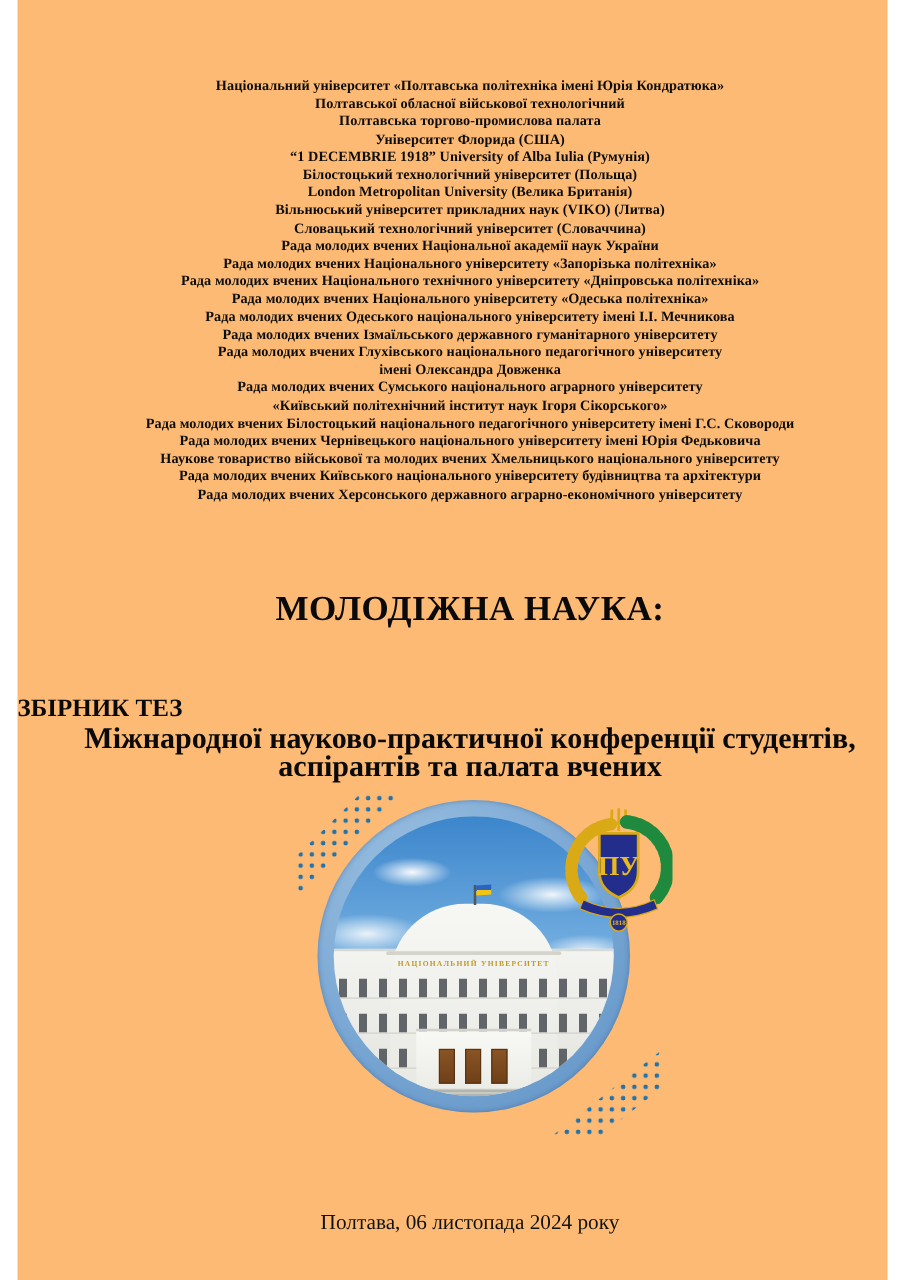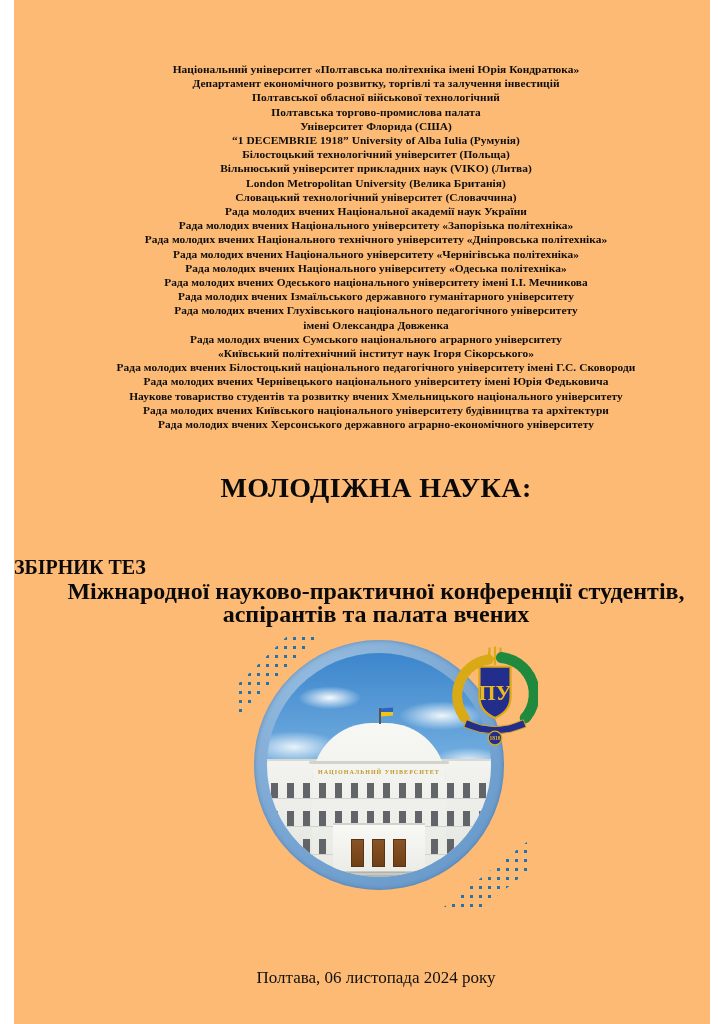--- a/index.html
+++ b/index.html
@@ -155,43 +155,41 @@
     text-align:center;font-size:17px;color:#111;margin-top:44px;
   }
 </style>
 </head>
 <body>
 
 <div class="page">
 
   <div class="org-list">
       <div>Національний університет «Полтавська політехніка імені Юрія Кондратюка»</div>
-      <div>Департамент економічного розвитку, торгівлі та залучення інвестицій</div>
       <div>Полтавської обласної військової технологічний</div>
       <div>Полтавська торгово-промислова палата</div>
       <div>Університет Флорида (США)</div>
       <div>“1 DECEMBRIE 1918” University of Alba Iulia (Румунія)</div>
       <div>Білостоцький технологічний університет (Польща)</div>
+      <div>London Metropolitan University (Велика Британія)</div>
       <div>Вільнюський університет прикладних наук (VIKO) (Литва)</div>
-      <div>London Metropolitan University (Велика Британія)</div>
       <div>Словацький технологічний університет (Словаччина)</div>
       <div>Рада молодих вчених Національної академії наук України</div>
       <div>Рада молодих вчених Національного університету «Запорізька політехніка»</div>
       <div>Рада молодих вчених Національного технічного університету «Дніпровська політехніка»</div>
-      <div>Рада молодих вчених Національного університету «Чернігівська політехніка»</div>
       <div>Рада молодих вчених Національного університету «Одеська політехніка»</div>
       <div>Рада молодих вчених Одеського національного університету імені І.І. Мечникова</div>
       <div>Рада молодих вчених Ізмаїльського державного гуманітарного університету</div>
       <div>Рада молодих вчених Глухівського національного педагогічного університету</div>
       <div>імені Олександра Довженка</div>
       <div>Рада молодих вчених Сумського національного аграрного університету</div>
       <div>«Київський політехнічний інститут наук Ігоря Сікорського»</div>
       <div>Рада молодих вчених Білостоцький національного педагогічного університету імені Г.С. Сковороди</div>
       <div>Рада молодих вчених Чернівецького національного університету імені Юрія Федьковича</div>
-      <div>Наукове товариство студентів та розвитку вчених Хмельницького національного університету</div>
+      <div>Наукове товариство військової та молодих вчених Хмельницького національного університету</div>
       <div>Рада молодих вчених Київського національного університету будівництва та архітектури</div>
       <div>Рада молодих вчених Херсонського державного аграрно-економічного університету</div>
     </div>
 
   <div class="main-title">
     <div>МОЛОДІЖНА НАУКА:</div>
   </div>
 
   <div class="collection-label">ЗБІРНИК ТЕЗ</div>
 

